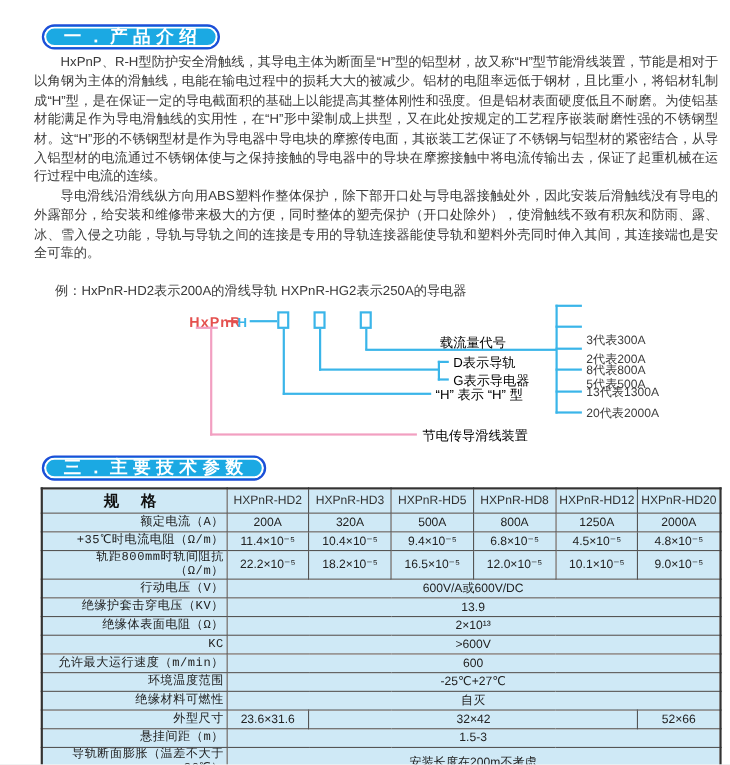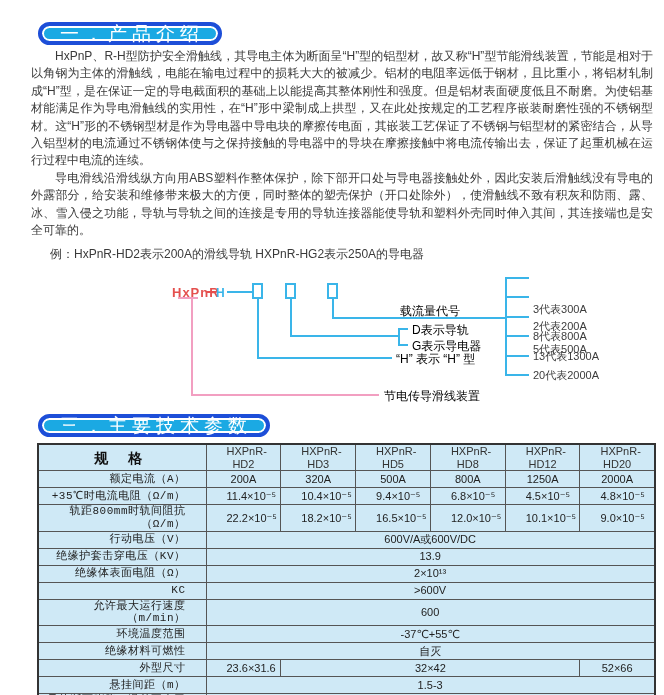--- a/index.html
+++ b/index.html
@@ -1,50 +1,50 @@
 <!DOCTYPE html>
 <html><head>
 <meta charset="utf-8">
 <style>
   html,body{margin:0;padding:0;background:#e8e8e8;}
   #page{position:relative;width:664px;height:695px;background:#ffffff;overflow:hidden;
         font-family:"Liberation Sans","DejaVu Sans",sans-serif;color:#3a3a3a;}
 
   
   .pill{position:absolute;height:23px;box-sizing:border-box;border-radius:12px;
-        background:#1ba9e3;border:4px solid #1d4ed8;box-shadow:inset 0 0 0 2px #ffffff;
-        color:#ffffff;font-weight:normal;font-size:19px;letter-spacing:5px;
+        background:#1ba9e3;border:2px solid #1d4ed8;box-shadow:inset 0 0 0 2px #ffffff;
+        color:#ffffff;font-weight:bold;font-size:16px;letter-spacing:5px;
         display:flex;align-items:center;justify-content:center;padding:0 14px 0 18px;}
 
   
   #intro-text{position:absolute;left:31px;top:48px;width:622px;font-size:12px;
               line-height:17.4px;text-align:justify;}
   #intro-text p{margin:0;text-indent:2em;}
 
   
-  #example-line{position:absolute;left:50px;top:246px;font-size:12px;color:#3a3a3a;}
+  #example-line{position:absolute;left:50px;top:256px;font-size:12px;color:#3a3a3a;}
 
   
   .hl{position:absolute;height:2px;background:#3ab5e9;}
   .vl{position:absolute;width:2px;background:#3ab5e9;}
   .hl.pink,.vl.pink{background:#f29fc1;}
   .hl.red{background:#e4504e;}
   .dbox{position:absolute;width:11px;height:16px;box-sizing:border-box;
         border:2px solid #3ab5e9;background:#ffffff;}
   .dlabel{position:absolute;font-size:12px;color:#000000;white-space:nowrap;}
   .blabel{position:absolute;font-size:11px;color:#3c3c3c;white-space:nowrap;}
   #model-prefix{position:absolute;left:172px;top:285px;font-size:13px;font-weight:bold;
                 color:#e4504e;letter-spacing:1px;}
   #model-h{position:absolute;left:216px;top:286px;font-size:12px;font-weight:bold;color:#3ab5e9;}
 
   
   #params-table{position:absolute;left:37px;top:443px;width:617px;border-collapse:collapse;
                 table-layout:fixed;font-size:11px;color:#222222;border:2px solid #333333;}
   #params-table th,#params-table td{border:1px solid #555555;background:#cfe9f6;
-                text-align:center;padding:0 20px;height:16px;line-height:1.15;overflow:hidden;}
+                text-align:center;padding:0 2px;height:16px;line-height:1.15;overflow:hidden;}
   #params-table thead th{height:21px;font-size:11px;font-weight:normal;color:#333333;}
   #params-table th.spec-h{font-size:14px;font-weight:bold;letter-spacing:8px;color:#111111;}
   #params-table td.lbl{text-align:right;padding-left:7px;letter-spacing:0.5px;font-family:Liberation Mono, monospace;}
   .c-spec{width:168px;}
   .c-val{width:74.8px;}
 </style>
 </head>
 <body>
 
 <div id="page">
@@ -169,21 +169,21 @@
       <tr>
         <td class="lbl">KC</td>
         <td colspan="6">&gt;600V</td>
       </tr>
       <tr>
         <td class="lbl">允许最大运行速度（m/min）</td>
         <td colspan="6">600</td>
       </tr>
       <tr>
         <td class="lbl">环境温度范围</td>
-        <td colspan="6">-37℃+55℃</td>
+        <td colspan="6">-25℃+27℃</td>
       </tr>
       <tr>
         <td class="lbl">绝缘材料可燃性</td>
         <td colspan="6">自灭</td>
       </tr>
       <tr>
         <td class="lbl">外型尺寸</td>
         <td>23.6×31.6</td>
         <td colspan="4">32×42</td>
         <td>52×66</td>

